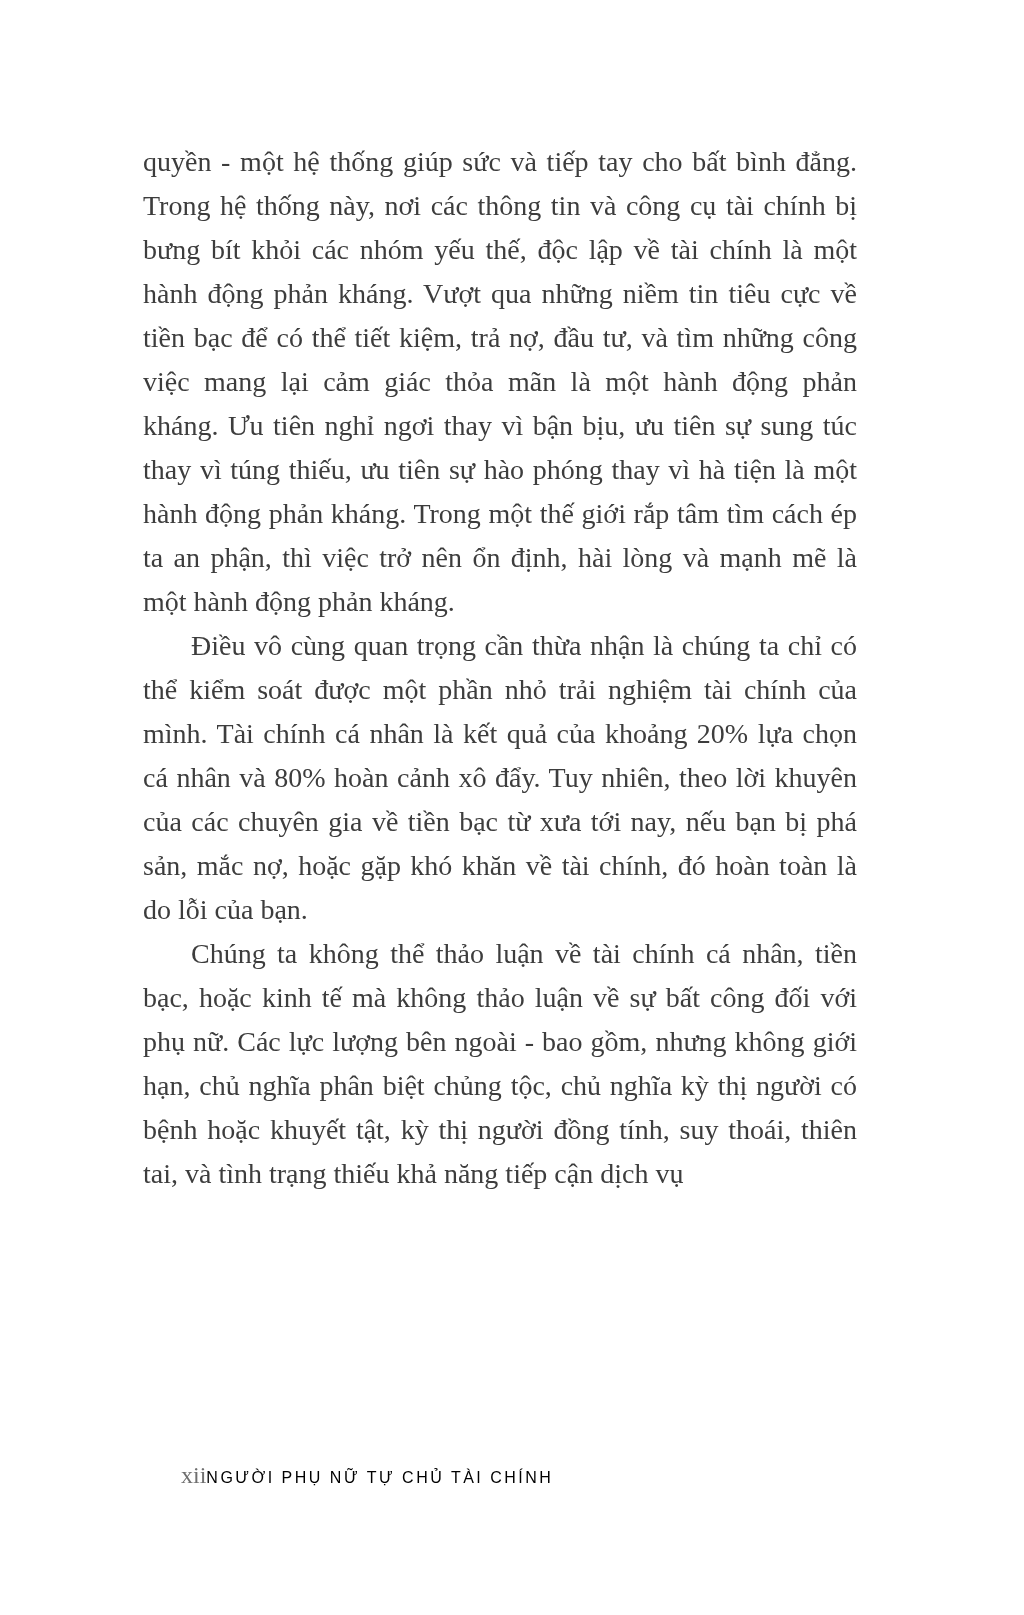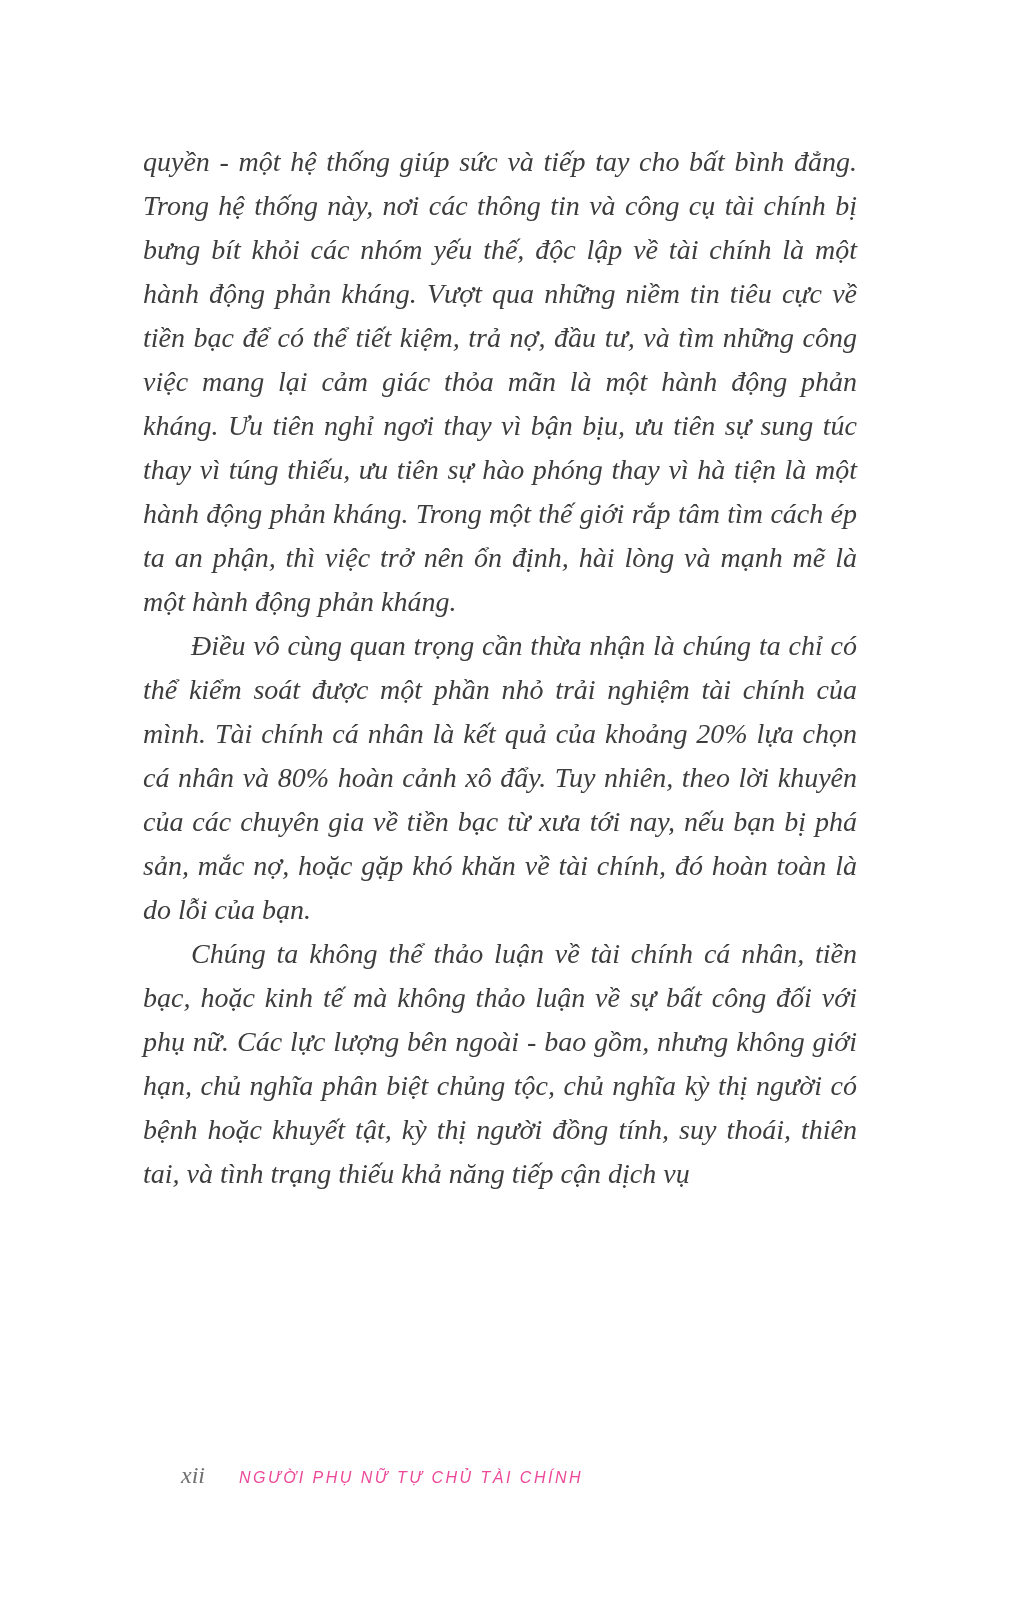--- a/index.html
+++ b/index.html
@@ -7,21 +7,20 @@
     padding: 0;
     background: #ffffff;
   }
   .page {
     position: relative;
     width: 984px;
     height: 1615px;
     background: #ffffff;
     overflow: hidden;
     font-family: "Liberation Serif", "DejaVu Serif", serif;
-    font-style: italic;
   }
   .text-block {
     position: absolute;
     top: 140px;
     left: 143px;
     width: 714px;
   }
   .text-block p {
     margin: 0;
     font-size: 28px;
@@ -42,24 +41,23 @@
     display: flex;
     align-items: baseline;
   }
   .folio {
     font-size: 24px;
     color: #6f6f6f;
     font-family: "Liberation Serif", "DejaVu Serif", serif;
     margin-left: 38px;
   }
   .running-title {
-    margin-left: 34px;
     font-size: 16px;
     letter-spacing: 2.5px;
-    color: #ec4899;
+    color: #000000;
     text-transform: uppercase;
     font-family: "Liberation Sans", "DejaVu Sans", sans-serif;
   }
 </style>
 </head>
 <body>
 
 <div class="page">
 
   <div class="text-block">

